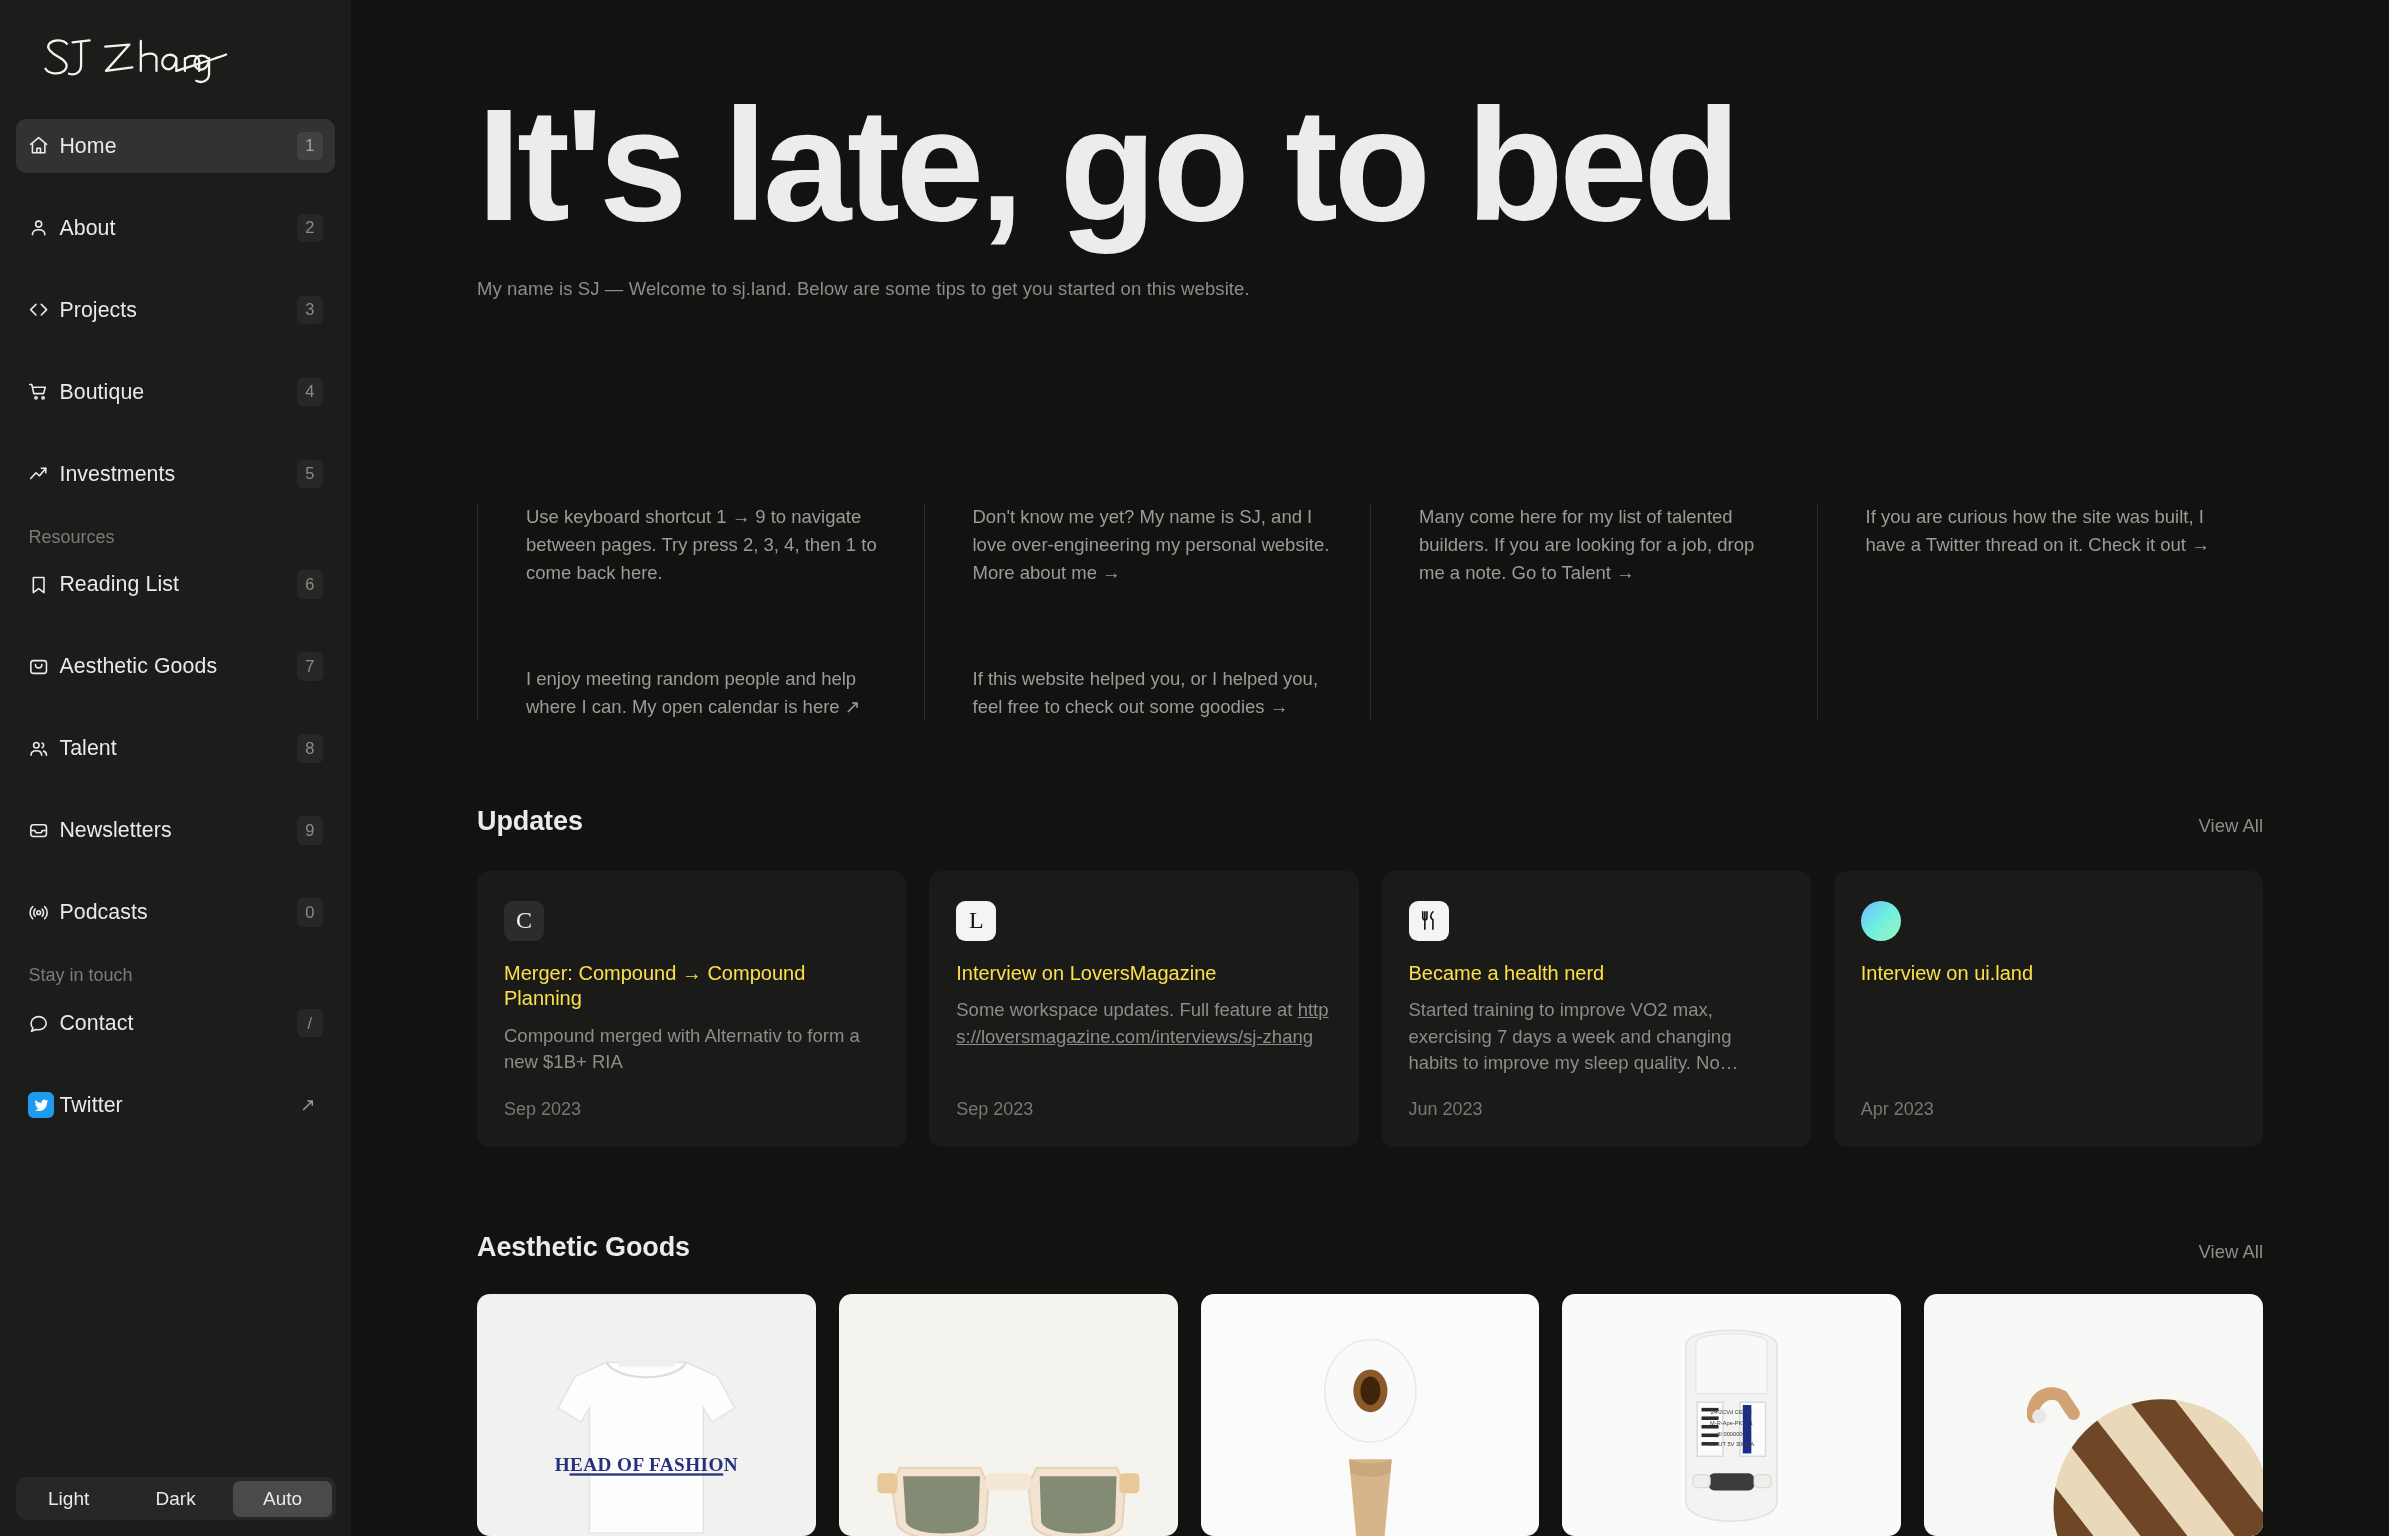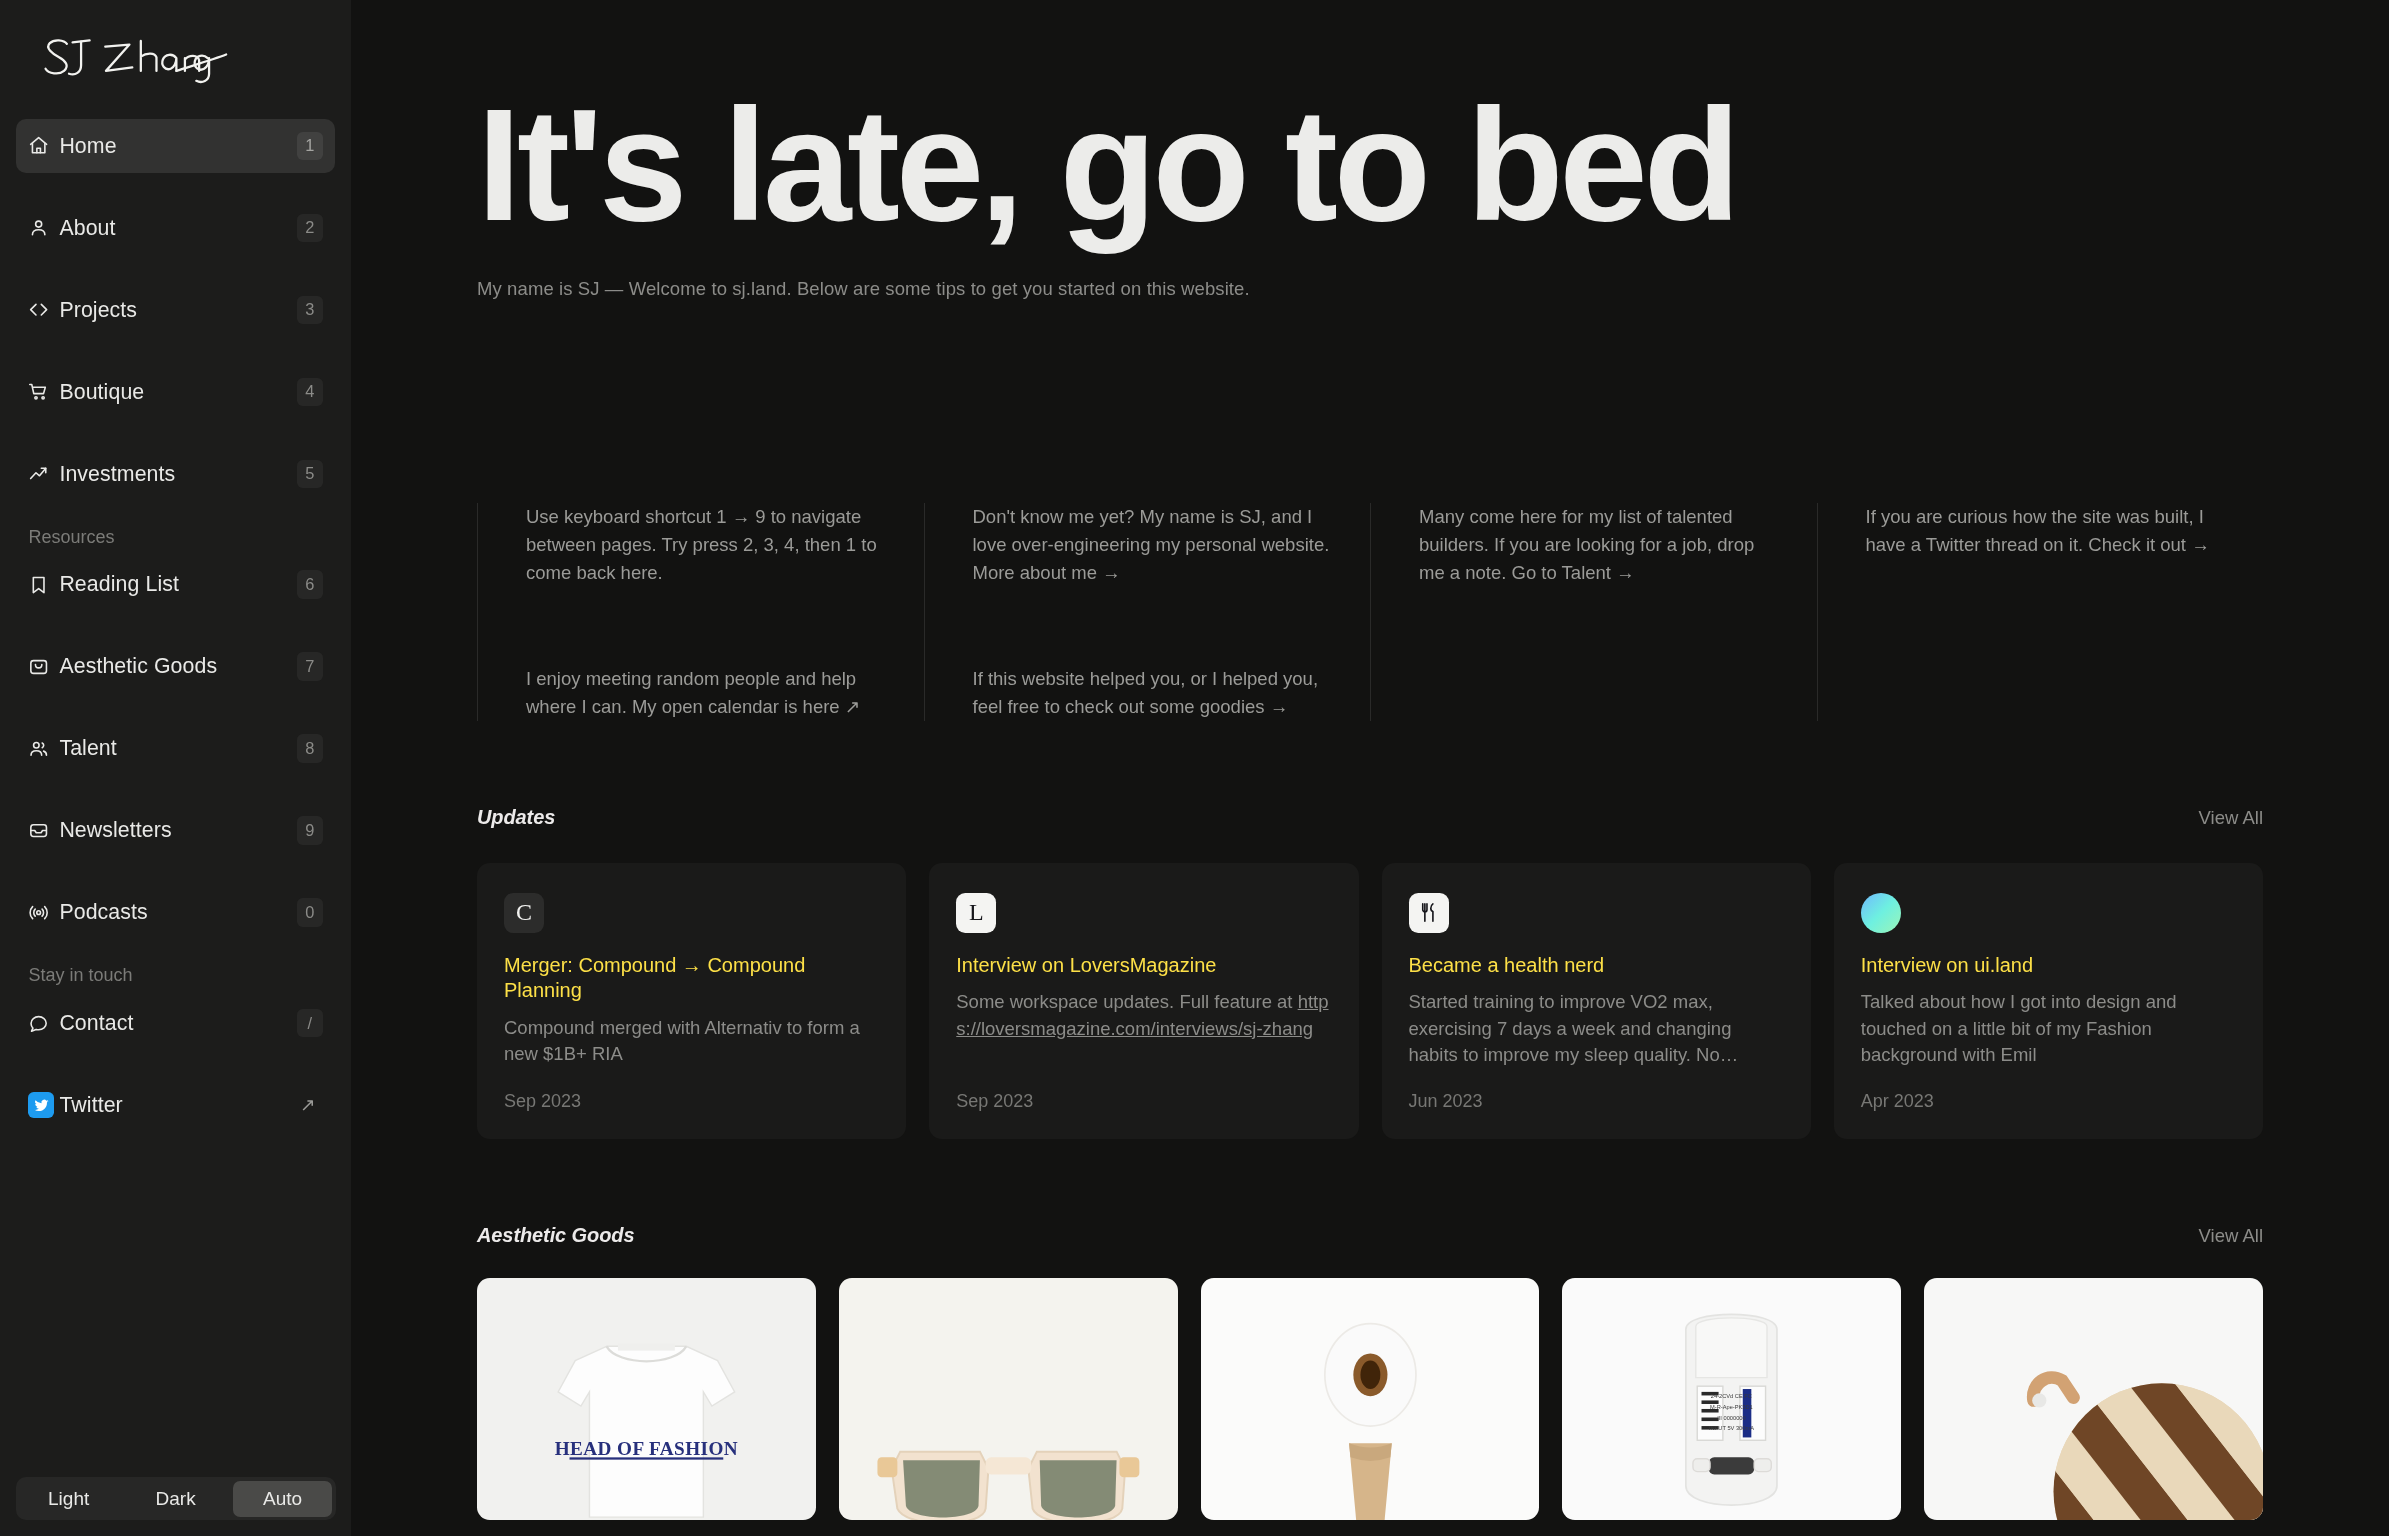--- a/index.html
+++ b/index.html
@@ -172,25 +172,24 @@
   .tip + .tip { margin-top: 77px; }
 
   
   .section-head {
     display: flex;
     align-items: flex-end;
     justify-content: space-between;
     margin-top: 85px;
   }
   .section-title {
-    font-size: 20px;
+    font-size: 27px;
     font-weight: 700;
     color: #eceaea;
     letter-spacing: -0.1px;
-    font-style: italic;
   }
   .view-all {
     font-size: 18.5px;
     color: #8c8c89;
     cursor: pointer;
   }
 
   
   #updates-grid {
     margin-top: 34px;
@@ -486,21 +485,20 @@
           </svg>
       </span>
       <h3 class="u-title">Became a health nerd</h3>
       <p class="u-desc">Started training to improve VO2 max, exercising 7 days a week and changing habits to improve my sleep quality. No…</p>
       <span class="u-date">Jun 2023</span>
     </article>
 
     <article class="u-card">
       <span class="u-logo grad"></span>
       <h3 class="u-title">Interview on ui.land</h3>
-      <p class="u-desc">Talked about how I got into design and touched on a little bit of my Fashion background with Emil</p>
       <span class="u-date">Apr 2023</span>
     </article>
   </section>
 
   <div class="section-head">
     <h2 class="section-title">Aesthetic Goods</h2>
     <span class="view-all">View All</span>
   </div>
 
   <section id="goods-grid">

